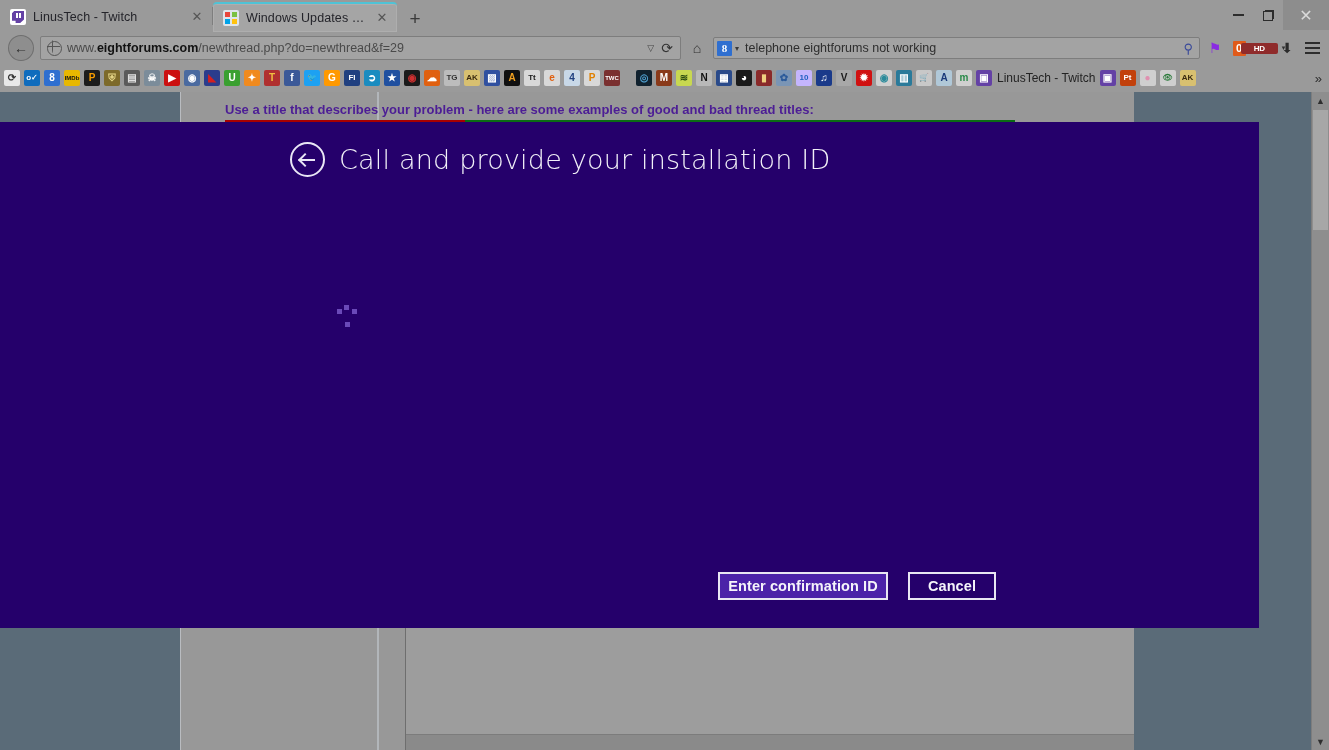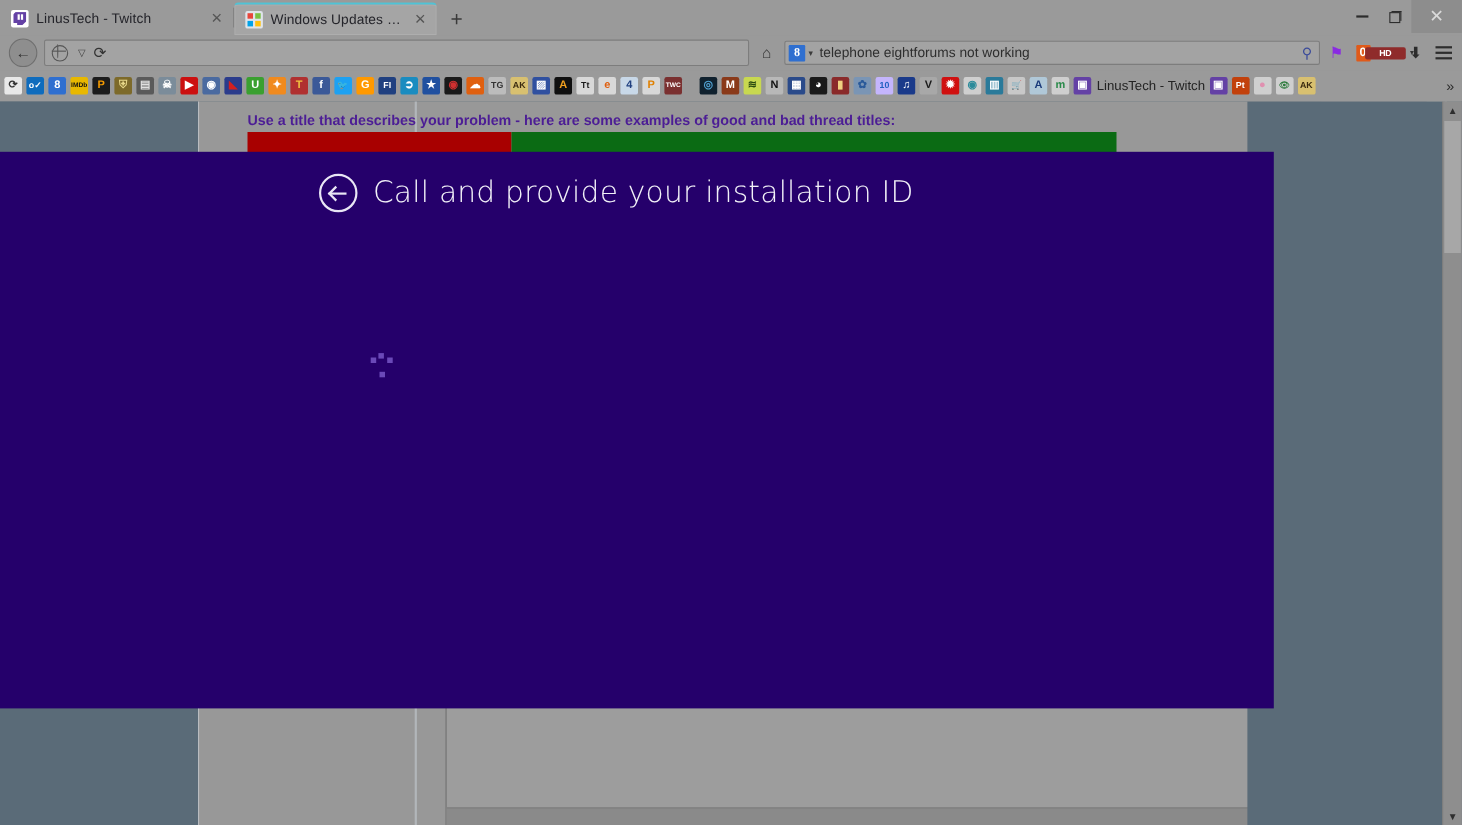--- a/index.html
+++ b/index.html
@@ -181,21 +181,21 @@
   .inner-divider { position:absolute; left:196px; top:0; width:2px; height:658px; background:#b2b6ba; }
 
   
   .vscroll { position:absolute; right:0; top:92px; width:17px; height:658px; background:#8e8e8e; border-left:1px solid #7d7d7d; }
   .vs-arrow { width:17px; height:17px; display:flex; align-items:center; justify-content:center; font-size:9px; color:#2e2e2e; }
   .vs-arrow.bottom { position:absolute; bottom:0; left:0; }
   .vs-thumb { position:absolute; left:1px; top:18px; width:15px; height:120px; background:#a7a7a7; }
 
   
   .overlay {
-    position:absolute; left:0; top:138px; width:1158px; height:506px;
+    position:absolute; left:0; top:122px; width:1259px; height:506px;
     background:#25006b;
     z-index:50;
   }
   .ov-header {
     position:absolute; left:290px; top:20px; display:flex; align-items:center; gap:14px;
   }
   .backcircle {
     width:31px; height:31px; border-radius:50%; border:2px solid #e9e6f5;
     display:flex; align-items:center; justify-content:center; flex:0 0 31px;
     position:relative;
@@ -264,20 +264,24 @@
       <div class="ov-title">Call and provide your installation ID</div>
     </div>
 
     <div class="spinner">
       <i style="left:0px;  top:4px;"></i>
       <i style="left:7px;  top:0px;"></i>
       <i style="left:15px; top:4px;"></i>
       <i style="left:8px;  top:17px;"></i>
     </div>
 
+    <div class="ov-buttons">
+      <button class="ov-btn primary">Enter confirmation ID</button>
+      <button class="ov-btn secondary">Cancel</button>
+    </div>
   </div>
 
   <div class="chrome">
 
     <div class="tabstrip">
       <div class="tab inactive">
         <span class="favicon fav-twitch"></span>
         <span class="tablabel">LinusTech - Twitch</span>
         <span class="tabclose">✕</span>
       </div>
@@ -297,20 +301,21 @@
       <div class="wb">
           <span class="glyph-restore"></span>
         </div>
       <div class="wb wb-close">✕</div>
     </div>
 
     <div class="navbar">
       <div class="backbtn">←</div>
       <div class="urlbox">
         <span class="globe"></span>
+        <span class="urltext"><span class="dim">www.</span><b>eightforums.com</b><span class="dim">/newthread.php?do=newthread&amp;f=29</span></span>
         <span class="urlcaret">▽</span>
         <span class="reload">⟳</span>
       </div>
       <div class="homebtn">⌂</div>
       <div class="searchbox">
         <span class="engine">8</span>
         <span class="enginecaret">▾</span>
         <span class="searchtext" placeholder="Search">telephone eightforums not working</span>
         <span class="magnifier">⚲</span>
       </div>

